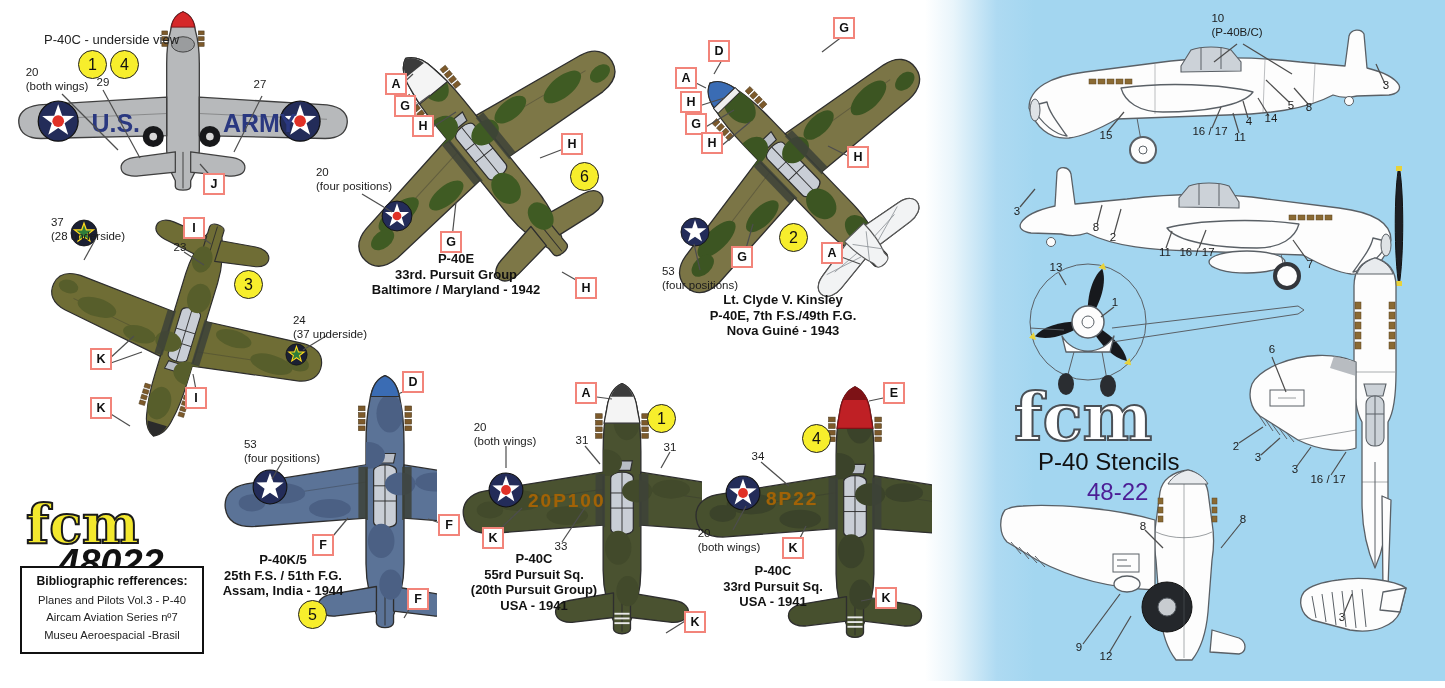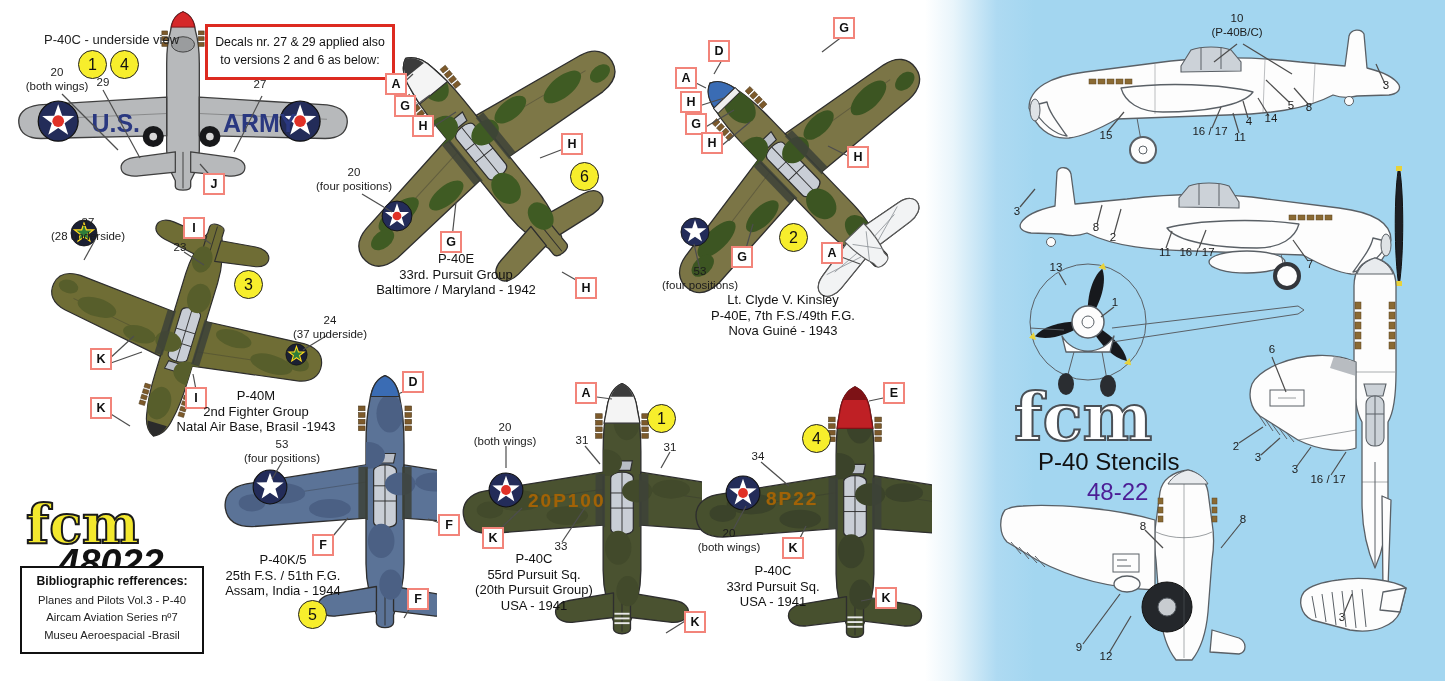--- a/index.html
+++ b/index.html
@@ -11,25 +11,25 @@
   #bluefoot{position:absolute;left:925px;top:681px;width:520px;height:7px;background:#fff;}
   
   #leaders{position:absolute;left:0;top:0;z-index:4;pointer-events:none;}
   
   .lb{position:absolute;z-index:6;width:18px;height:18px;background:#fff;border:2px solid #f2847a;
       color:#111;font-weight:bold;font-size:12.5px;line-height:18px;text-align:center;}
   
   .bdg{position:absolute;z-index:6;width:27px;height:27px;border-radius:50%;background:#f7ee2c;
        border:1.5px solid #222;color:#111;font-size:16px;line-height:27px;text-align:center;}
   
-  .nt{position:absolute;z-index:6;font-size:11.5px;color:#1c1c1c;text-align:center;line-height:1.2;
+  .nt{position:absolute;z-index:6;font-size:11.5px;color:#1c1c1c;line-height:1.2;
       transform:translateX(-50%);white-space:nowrap;}
   .nt span{display:block;}
   
-  .cap{position:absolute;z-index:6;font-weight:normal;font-size:13px;color:#121212;text-align:center;
+  .cap{position:absolute;z-index:6;font-weight:bold;font-size:13px;color:#121212;text-align:center;
        line-height:15.5px;transform:translateX(-50%);white-space:nowrap;}
   .cap span{display:block;}
   .title-note{position:absolute;z-index:6;font-size:13px;color:#222;}
   
   #redbox{position:absolute;left:205px;top:24px;width:176px;z-index:6;border:3px solid #dd2a20;
           background:#fff;padding:7px 4px;font-size:12.3px;color:#111;text-align:center;line-height:1.45;}
   
   .plane{position:absolute;z-index:2;transform-origin:50% 50%;}
   .clipwrap{position:absolute;z-index:2;overflow:hidden;}
   .clipwrap svg{position:absolute;left:0;top:0;}
@@ -170,23 +170,20 @@
   <div class="bdg" style="left:78px;top:50px">1</div>
   <div class="bdg" style="left:110px;top:50px">4</div>
   <div class="nt" style="left:57px;top:66px">
     <span>20</span>
       <span>(both wings)</span>
     </div>
   <div class="nt" style="left:103px;top:76px">29</div>
   <div class="nt" style="left:260px;top:78px">27</div>
   <div class="lb" style="left:203px;top:173px">J</div>
 
-  <div id="redbox">
-    <span>Decals nr. 27 &amp; 29 applied also</span><br><span>to versions 2 and 6 as below:</span>
-  </div>
 
   <svg class="plane" style="left:320px;top:21px;transform:rotate(-39deg);--body:#7d7747;--camo2:#3f5b23" width="340" height="283" viewBox="0 0 360 300">
     <use href="#plane-shape"></use>
     <g clip-path="url(#plane-clip)">
         <use href="#camo-blobs"></use>
       </g>
     <path d="M180,8 C171,12 166,20 164,34 C163,40 162,47 161,55 L199,55 C198,47 197,40 196,34 C194,20 189,12 180,8 Z" fill="#f4f4f4" stroke="#2e2e2e" stroke-width="1.3"></path>
     <path d="M180,8 C174,11 170,16 168,24 L192,24 C190,16 186,11 180,8 Z" fill="#3c3c3c"></path>
   </svg>
   <svg class="rnd" style="left:379px;top:198px" width="36" height="36" viewBox="-18 -18 36 36">
@@ -273,25 +270,20 @@
   <div class="lb" style="left:183px;top:217px">I</div>
   <div class="nt" style="left:180px;top:241px">23</div>
   <div class="bdg" style="left:234px;top:270px">3</div>
   <div class="nt" style="left:330px;top:314px">
     <span>24</span>
       <span>(37 underside)</span>
     </div>
   <div class="lb" style="left:90px;top:348px">K</div>
   <div class="lb" style="left:185px;top:387px">I</div>
   <div class="lb" style="left:90px;top:397px">K</div>
-  <div class="cap" style="left:256px;top:388px">
-    <span>P-40M</span>
-      <span>2nd Fighter Group</span>
-      <span>Natal Air Base, Brasil -1943</span>
-    </div>
 
   <div class="fcm" id="fcm-left">fcm</div>
   <div id="fcm-num">48022</div>
   <div id="biblio">
     <div class="bt">Bibliographic refferences:</div>
     <div class="bl">Planes and Pilots Vol.3 - P-40</div>
     <div class="bl">Aircam Aviation Series nº7</div>
     <div class="bl">Museu Aeroespacial -Brasil</div>
   </div>
 

